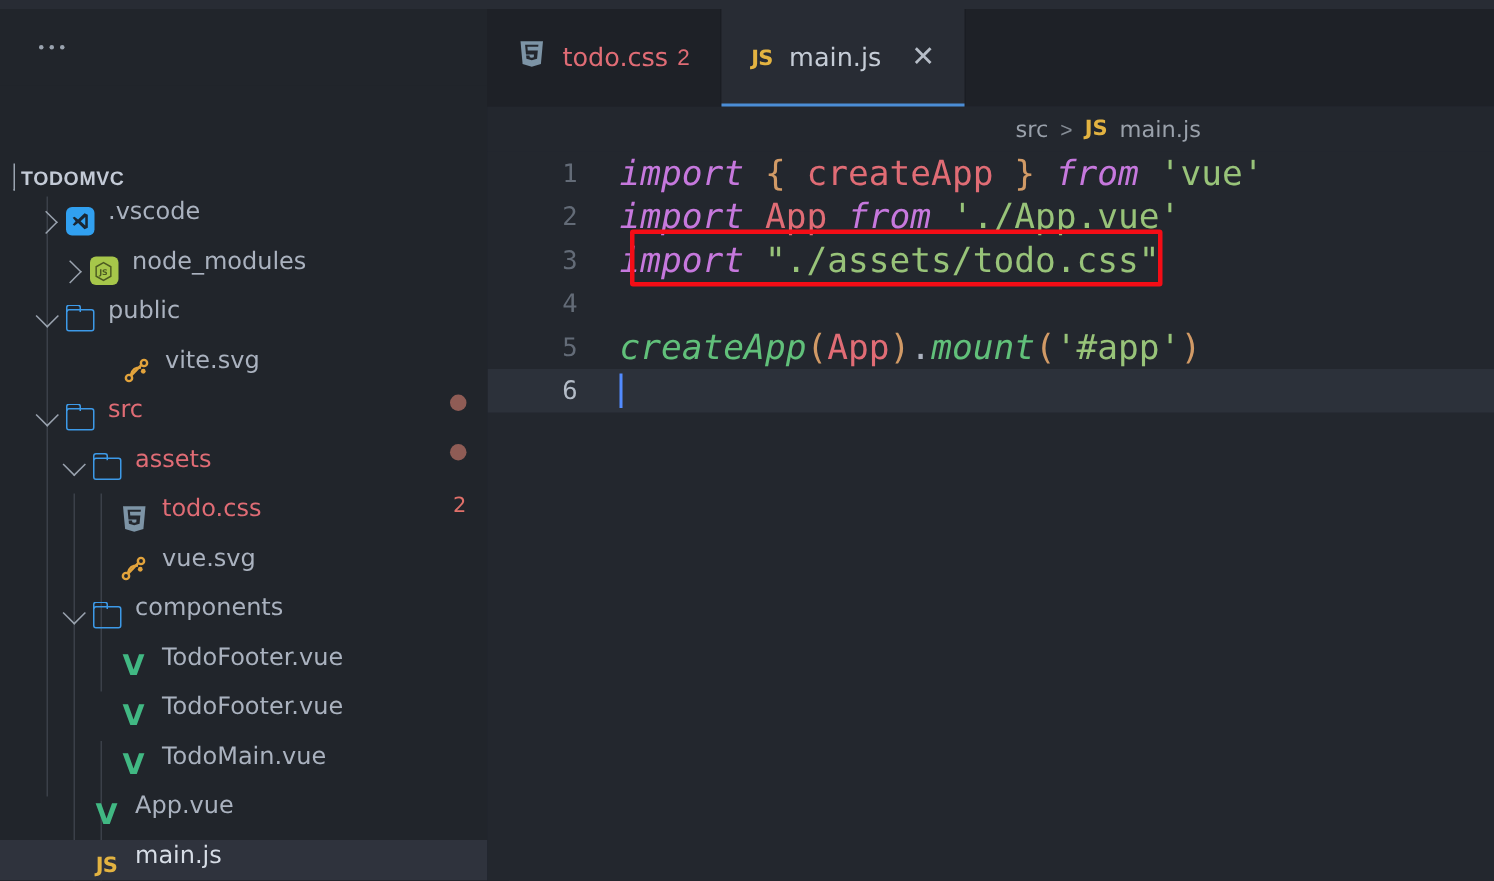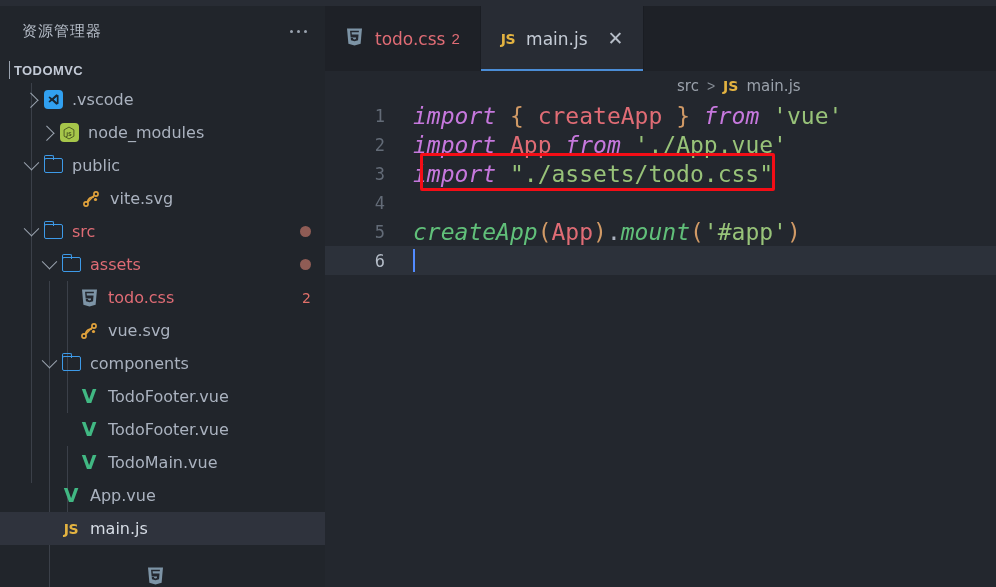--- a/index.html
+++ b/index.html
@@ -63,41 +63,41 @@
     width: 3px; height: 3px;
     border-radius: 50%;
     background: #9aa3af;
   }
 
   
   .explorer {
     flex: 1 1 auto;
     overflow: hidden;
     position: relative;
+    margin-top: 48px;
   }
   .section-head {
     height: 26px;
     display: flex;
     align-items: center;
     padding-left: 9px;
     cursor: pointer;
   }
   .section-head .twisty { margin-right: 4px; }
   .section-head .label {
     font-size: 13px;
     font-weight: bold;
     color: #c3cad6;
     letter-spacing: 0.4px;
   }
 
   .tree { position: relative; }
   .row {
     height: 33px;
     display: flex;
-    align-items: center;
     position: relative;
     cursor: pointer;
     padding-right: 14px;
   }
   .row.selected { background: #2f333d; }
   .row .twisty {
     width: 18px;
     flex: 0 0 18px;
     display: flex;
     align-items: center;
@@ -331,21 +331,20 @@
 
 <div id="app-root">
 
   <div class="titlebar"></div>
 
   <div class="body-row">
 
     <div class="sidebar">
 
       <div class="sidebar-header">
-        <span class="sidebar-title">资源管理器</span>
         <span class="more-icon">
             <i></i>
             <i></i>
             <i></i>
           </span>
       </div>
 
       <div class="explorer">
 
         <div class="section-head">

